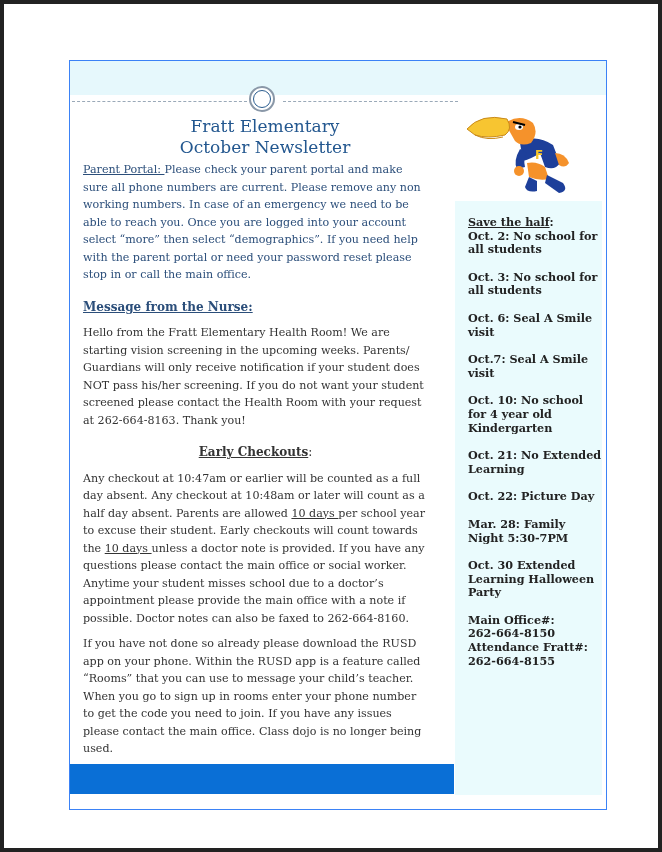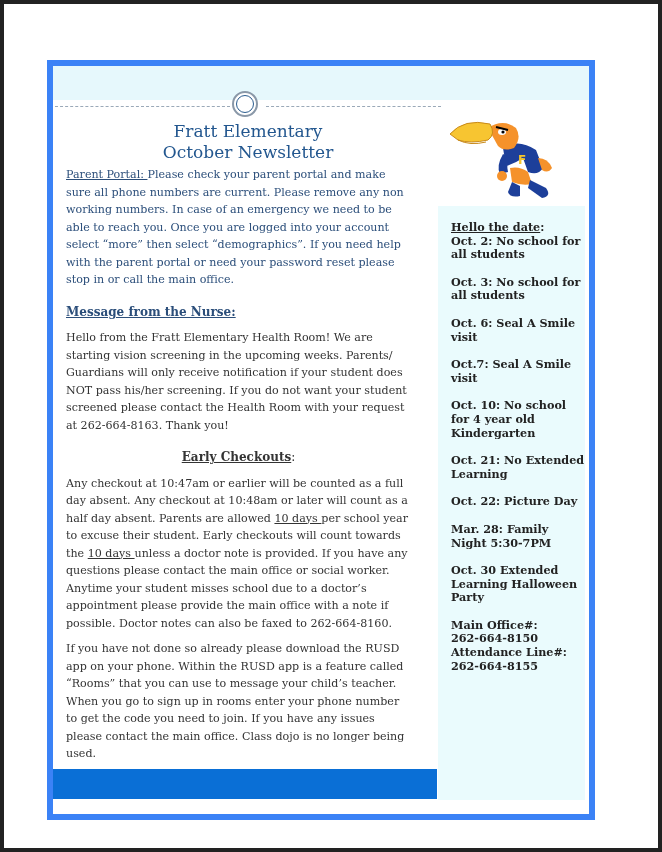--- a/index.html
+++ b/index.html
@@ -1,18 +1,18 @@
 <!DOCTYPE html>
 <html><head>
 <meta charset="utf-8">
 <style>
   html, body { margin:0; padding:0; }
   body { width:662px; height:852px; background:#222; position:relative; overflow:hidden; }
   .page { position:absolute; left:4px; top:4px; width:654px; height:844px; background:#fff; }
-  .box { position:absolute; left:43px; top:56px; width:536px; height:748px; border:6px solid #3b82f6; background:#fff; }
+  .box { position:absolute; left:65px; top:56px; width:536px; height:748px; border:1px solid #3b82f6; background:#fff; }
   .topband { position:absolute; left:0; top:0; width:536px; height:34px; background:#e6f8fc; }
   .dash-l { position:absolute; left:2px; top:40px; width:175px; border-top:1px dashed #9aa9b8; }
   .dash-r { position:absolute; left:213px; top:40px; width:175px; border-top:1px dashed #9aa9b8; }
   .ring { position:absolute; left:179px; top:25px; width:26px; height:26px; border-radius:50%; border:2px solid #8a98a8; background:#fff; box-sizing:border-box; }
   .ring::after { content:""; position:absolute; left:2px; top:2px; width:18px; height:18px; border-radius:50%; border:1.5px solid #2b5d8f; box-sizing:border-box; }
   .title { position:absolute; left:0; width:390px; text-align:center; color:#23578f; font-family:"DejaVu Serif", serif; font-size:17px; line-height:21px; }
   .t1 { top:55px; } .t2 { top:76px; }
   .main { position:absolute; left:13px; top:100px; width:345px; font-family:"DejaVu Serif", serif; font-size:11.1px; line-height:17.5px; color:#333; }
   .portal { color:#2b4e7a; }
   .portal .lbl { text-decoration:underline; }
@@ -71,29 +71,29 @@
       <text x="70" y="56" font-size="12" font-weight="bold" fill="#f5c52b" font-family="DejaVu Sans, sans-serif">F</text>
       <path d="M40 20 Q55 10 68 20 Q74 30 66 40 Q56 44 50 38 Z" fill="#f5922b"></path>
       <path d="M2 26 Q16 10 42 16 Q48 26 40 32 Q22 36 10 32 Z" fill="#f7c531" stroke="#c98a1a" stroke-width="1"></path>
       <path d="M10 32 Q22 38 38 34" fill="none" stroke="#c98a1a" stroke-width="1"></path>
       <ellipse cx="54" cy="24" rx="4" ry="3" fill="#fff"></ellipse>
       <circle cx="55" cy="24" r="1.6" fill="#000"></circle>
       <path d="M48 19 L60 22" stroke="#000" stroke-width="2"></path>
     </svg>
 
     <div class="dates">
-      <div class="hdr"><span class="u">Hello the date</span><span>:</span></div>
+      <div class="hdr"><span class="u">Save the half</span><span>:</span></div>
       <div class="item">Oct. 2: No school for all students</div>
       <div class="item">Oct. 3: No school for all students</div>
       <div class="item">Oct. 6: Seal A Smile visit</div>
       <div class="item">Oct.7: Seal A Smile visit</div>
       <div class="item">Oct. 10: No school for 4 year old Kindergarten</div>
       <div class="item">Oct. 21: No Extended Learning</div>
       <div class="item">Oct. 22: Picture Day</div>
       <div class="item">Mar. 28: Family Night 5:30-7PM</div>
       <div class="item">Oct. 30 Extended Learning Halloween Party</div>
       <div>Main Office#:</div>
       <div>262-664-8150</div>
-      <div>Attendance Line#:</div>
+      <div>Attendance Fratt#:</div>
       <div>262-664-8155</div>
     </div>
   </div>
 </div>
 
 </body></html>

